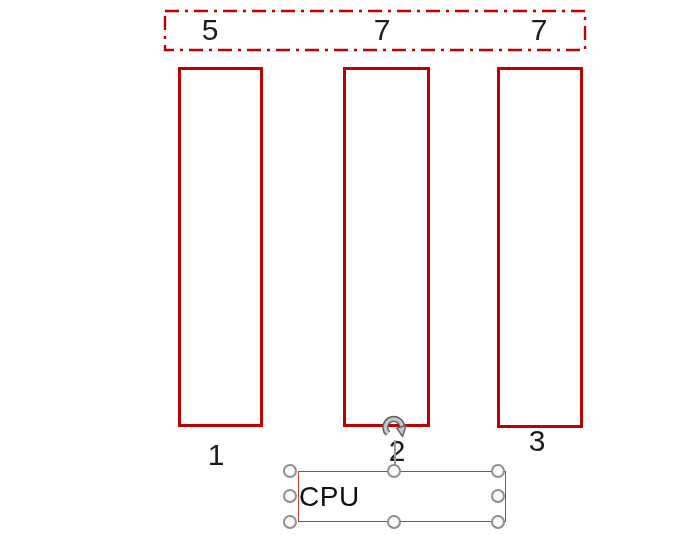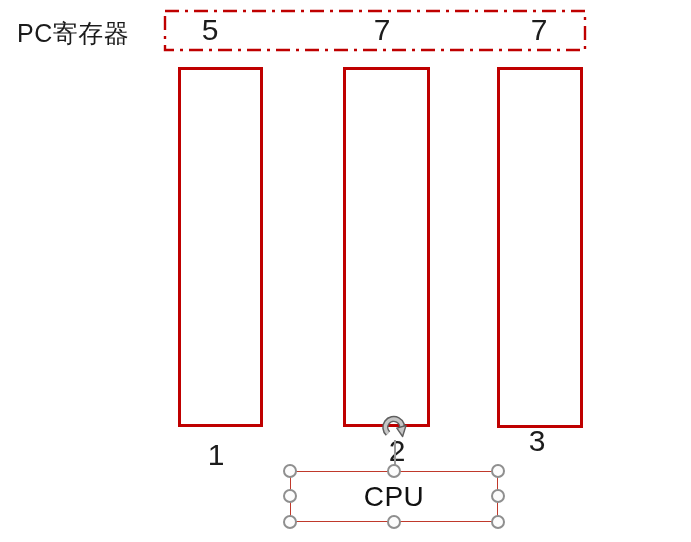--- a/index.html
+++ b/index.html
@@ -55,26 +55,26 @@
   .connector{
     position:absolute;left:394px;top:440px;
     width:2px;height:32px;background:#9a9a9a;
   }
   .rotate-handle{
     position:absolute;left:380px;top:413px;
     width:30px;height:30px;cursor:grab;
   }
   
   .cpu-shape{
-    position:absolute;left:290px;top:471px;
+    position:absolute;left:298px;top:471px;
     width:208px;height:51px;
     box-sizing:border-box;
     border:1.5px solid #c0392b;
     background:#ffffff;
-    display:flex;align-items:center;justify-content:center;
+    display:flex;align-items:center;
   }
   .cpu-text{
     font-size:28px;color:#111111;line-height:1;
     letter-spacing:0.5px;
   }
   .handle{
     position:absolute;
     width:14px;height:14px;
     box-sizing:border-box;
     border:2px solid #8f8f8f;
@@ -89,21 +89,20 @@
   .h-mr{left:491px;top:489px;}
   .h-bl{left:283px;top:515px;}
   .h-bc{left:387px;top:515px;}
   .h-br{left:491px;top:515px;}
 </style>
 </head>
 <body>
 
 <div class="canvas">
 
-  <div class="pc-label">PC寄存器</div>
 
   <svg class="dash-box" viewBox="0 0 424 44" xmlns="http://www.w3.org/2000/svg">
     <rect x="2" y="3" width="420" height="39" fill="none" stroke="#bf0000" stroke-width="2.4" stroke-dasharray="14 6 3 6"></rect>
   </svg>
 
   <div class="reg-val v1">5</div>
   <div class="reg-val v2">7</div>
   <div class="reg-val v3">7</div>
 
   <div class="column c1"></div>

